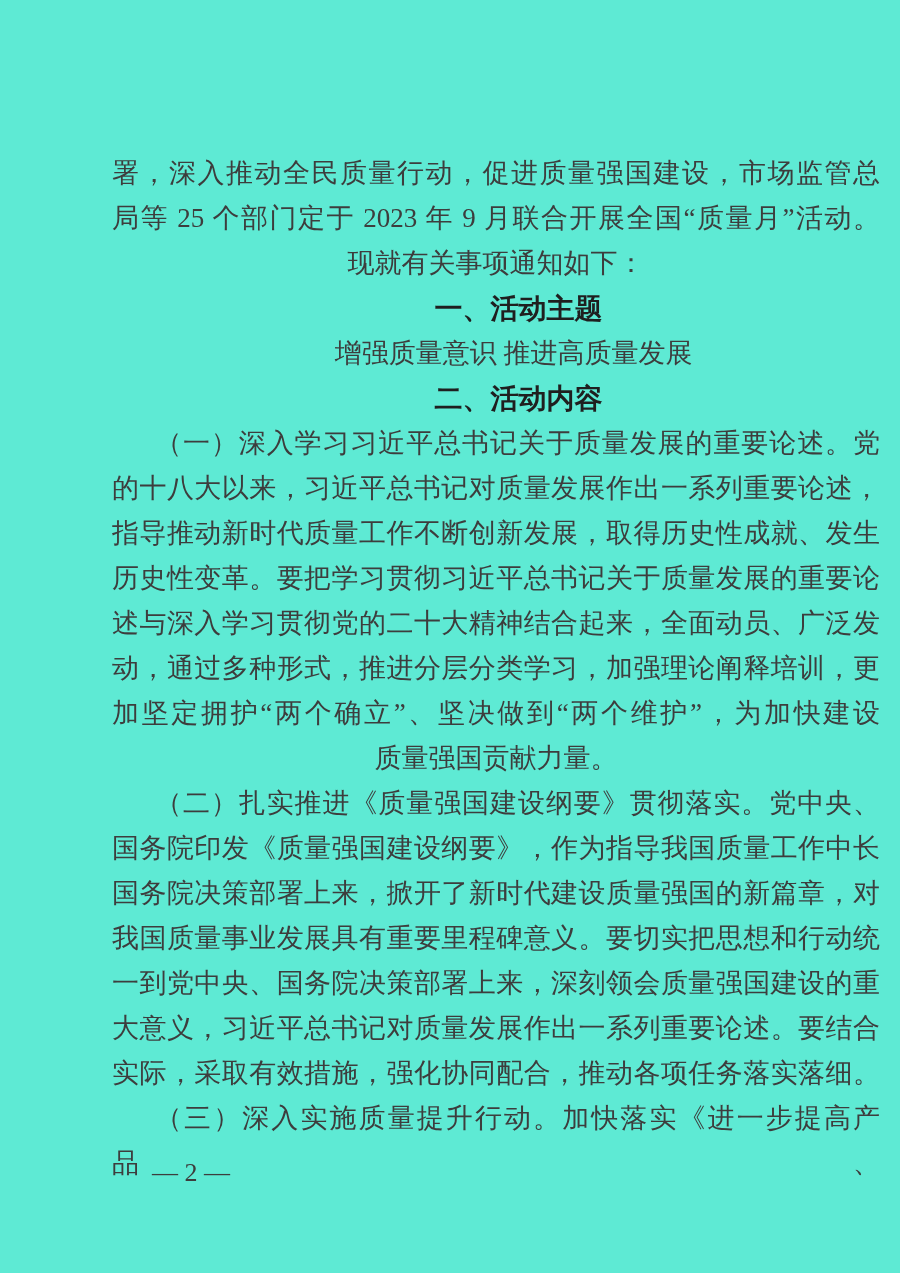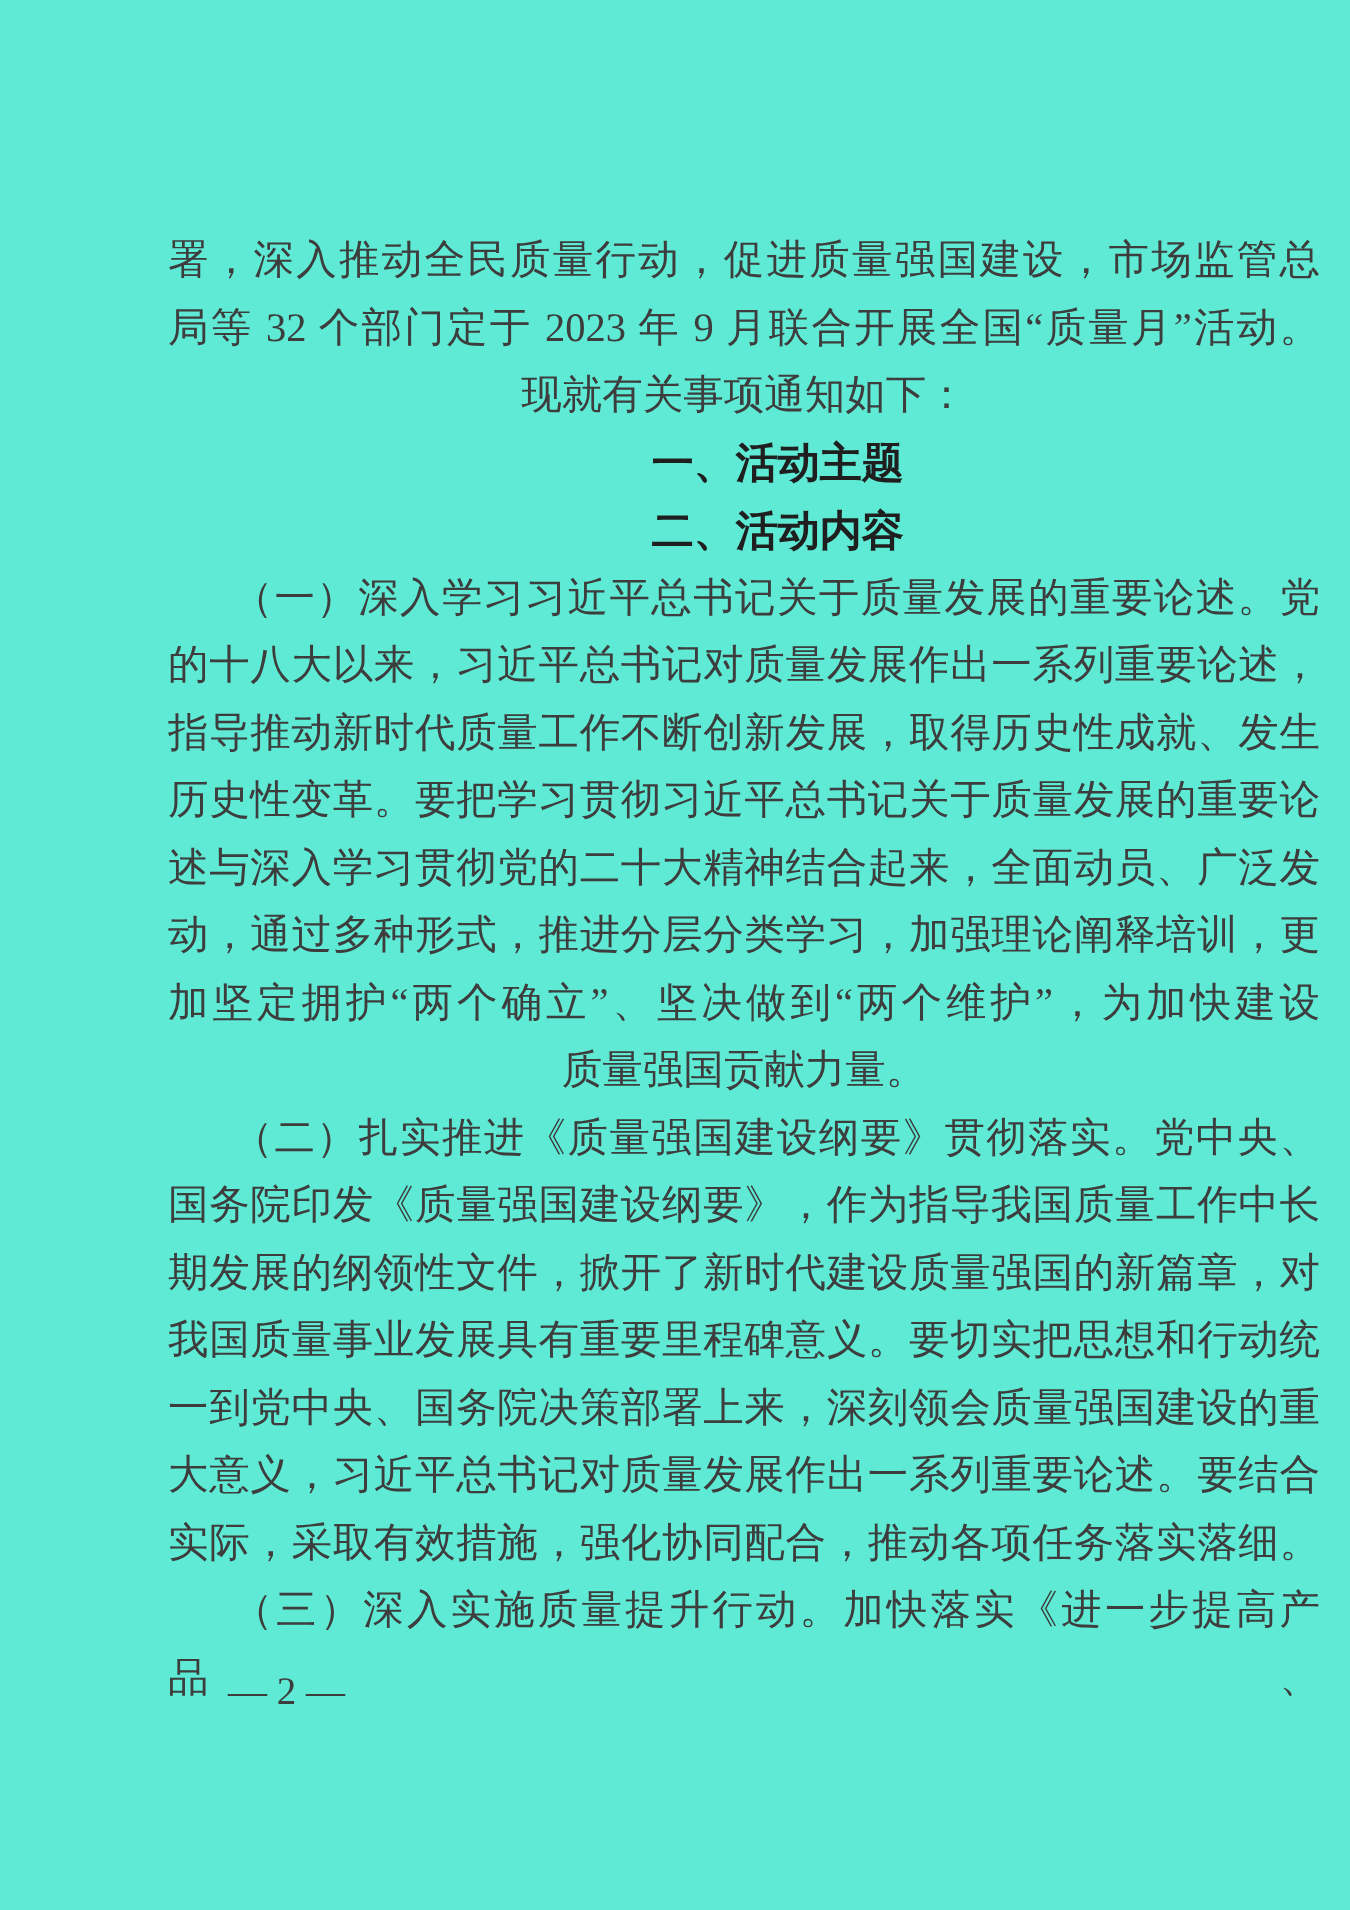--- a/index.html
+++ b/index.html
@@ -53,35 +53,36 @@
     font-size: 26px;
     color: #3d3d3d;
   }
 </style>
 </head>
 <body>
 
 <div class="page">
   <div class="content">
     <div class="line just">署，深入推动全民质量行动，促进质量强国建设，市场监管总</div>
-    <div class="line just">局等 32 个部门定于 2023 年 9 月联合开展全国“质量月”活动。</div>
+    <div class="line just">局等 25 个部门定于 2023 年 9 月联合开展全国“质量月”活动。</div>
     <div class="line">现就有关事项通知如下：</div>
     <div class="line heading">一、活动主题</div>
+    <div class="line ind-theme">增强质量意识 推进高质量发展</div>
     <div class="line heading">二、活动内容</div>
     <div class="line just ind-para">（一）深入学习习近平总书记关于质量发展的重要论述。党</div>
     <div class="line just">的十八大以来，习近平总书记对质量发展作出一系列重要论述，</div>
     <div class="line just">指导推动新时代质量工作不断创新发展，取得历史性成就、发生</div>
     <div class="line just">历史性变革。要把学习贯彻习近平总书记关于质量发展的重要论</div>
     <div class="line just">述与深入学习贯彻党的二十大精神结合起来，全面动员、广泛发</div>
     <div class="line just">动，通过多种形式，推进分层分类学习，加强理论阐释培训，更</div>
     <div class="line just">加坚定拥护“两个确立”、坚决做到“两个维护”，为加快建设</div>
     <div class="line">质量强国贡献力量。</div>
     <div class="line just ind-para">（二）扎实推进《质量强国建设纲要》贯彻落实。党中央、</div>
     <div class="line just">国务院印发《质量强国建设纲要》，作为指导我国质量工作中长</div>
-    <div class="line just">期发展的纲领性文件，掀开了新时代建设质量强国的新篇章，对</div>
+    <div class="line just">国务院决策部署上来，掀开了新时代建设质量强国的新篇章，对</div>
     <div class="line just">我国质量事业发展具有重要里程碑意义。要切实把思想和行动统</div>
     <div class="line just">一到党中央、国务院决策部署上来，深刻领会质量强国建设的重</div>
     <div class="line just">大意义，习近平总书记对质量发展作出一系列重要论述。要结合</div>
     <div class="line just">实际，采取有效措施，强化协同配合，推动各项任务落实落细。</div>
     <div class="line just ind-para">（三）深入实施质量提升行动。加快落实《进一步提高产品、</div>
     <div class="footer-line">— 2 —</div>
   </div>
 </div>
 
 </body></html>

